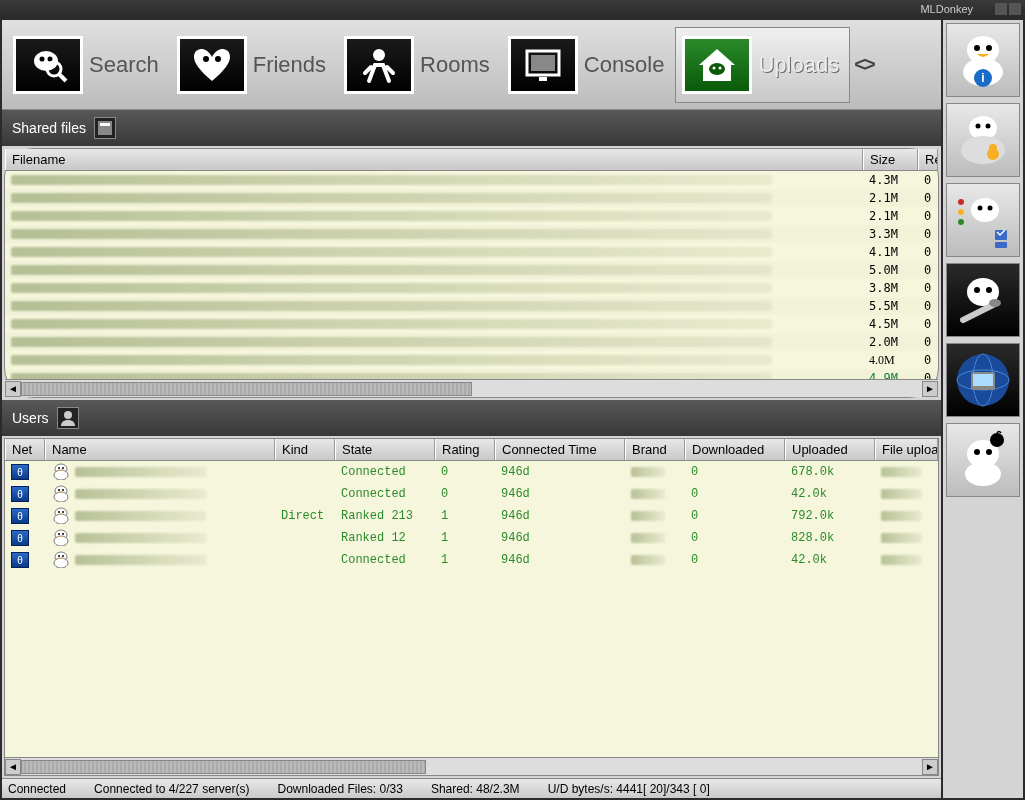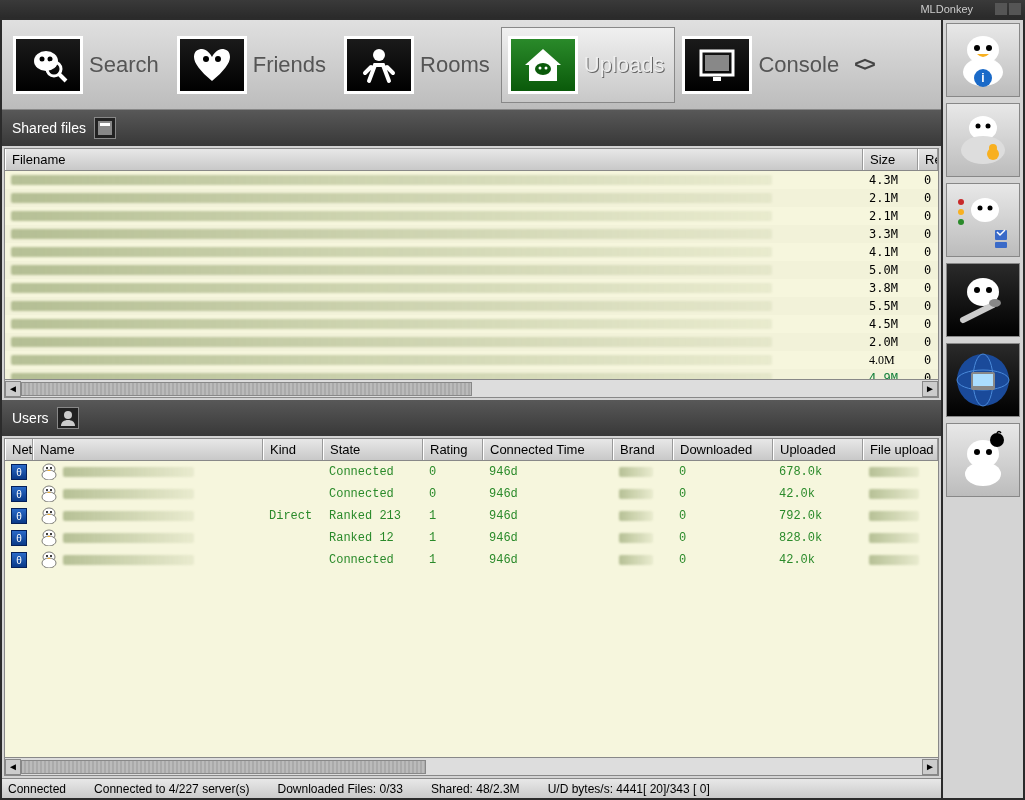--- a/index.html
+++ b/index.html
@@ -20,21 +20,21 @@
 .tab-icon.green { background: linear-gradient(#2a8a2a,#0a5a0a); }
 .tab-icon svg { width: 44px; height: 40px; }
 .tab-label { font-size: 22px; color: #555; }
 .tab.active .tab-label { color: #eee; text-shadow: 1px 1px #666; }
 .tab-scroll { font-size: 20px; color: #444; padding: 0 4px; cursor: pointer; font-weight: bold; letter-spacing: -2px; }
 
 .section-header { height: 36px; background: linear-gradient(#585858,#383838); display: flex; align-items: center; padding: 0 10px; color: #fff; font-size: 14px; }
 .section-header .hdr-icon { width: 22px; height: 22px; margin-left: 8px; background: #222; border: 1px solid #888; display: inline-flex; align-items: center; justify-content: center; }
 
 .table-wrap { background: #f6f6dd; border: 1px solid #888; margin: 2px; display: flex; flex-direction: column; }
-.table-wrap.shared { height: 250px; }
+.table-wrap.shared { height: 250px; border-radius: 30px; }
 .table-wrap.users { flex: 1; }
 
 .thead { display: flex; background: linear-gradient(#e8e8e8,#c8c8c8); border-bottom: 1px solid #888; height: 22px; font-size: 13px; }
 .th { border-right: 1px solid #999; border-left: 1px solid #fff; padding: 2px 6px; display: flex; align-items: center; overflow: hidden; white-space: nowrap; }
 
 .tbody { flex: 1; overflow: hidden; }
 .row { display: flex; height: 18px; font-size: 12px; font-family: "Courier New", monospace; }
 .td { padding: 0 6px; overflow: hidden; white-space: nowrap; display: flex; align-items: center; }
 .row.striped-alt { background: rgba(0,0,0,0.015); }
 
@@ -54,21 +54,21 @@
 .statusbar { height: 20px; background: linear-gradient(#e8e8e8,#cacaca); display: flex; align-items: center; font-size: 12px; padding: 0 6px; border-top: 1px solid #888; }
 .statusbar span { margin-right: 28px; white-space: nowrap; }
 
 .side-btn { width: 74px; height: 74px; margin: 3px auto; background: linear-gradient(#e8e8e8,#bcbcbc); border: 1px solid #888; display: flex; align-items: center; justify-content: center; cursor: pointer; }
 .side-btn.dark { background: linear-gradient(#2a2a2a,#000); }
 .side-btn svg { width: 60px; height: 60px; }
 
 .c-filename { flex: 1; min-width: 0; }
 .c-size { width: 55px; text-align: right; }
 .c-req { width: 20px; }
-.c-net { width: 28px; }
+.c-net { width: 40px; }
 .c-name { width: 230px; }
 .c-kind { width: 60px; }
 .c-state { width: 100px; }
 .c-rating { width: 60px; }
 .c-ctime { width: 130px; }
 .c-brand { width: 60px; }
 .c-down { width: 100px; }
 .c-up { width: 90px; }
 .c-fup { width: 100px; flex: 1; }
 </style>
@@ -109,40 +109,40 @@
         </div>
         <div class="tab">
           <div class="tab-icon">
             <svg viewBox="0 0 44 40">
               <circle cx="22" cy="10" r="6" fill="#fff"></circle>
               <path d="M12 36 L18 20 L26 20 L32 36 M14 22 L8 28 M30 22 L36 28" stroke="#fff" stroke-width="4" fill="none" stroke-linecap="round"></path>
             </svg>
           </div>
           <span class="tab-label">Rooms</span>
         </div>
+        <div class="tab">
+          <div class="tab-icon">
+            <svg viewBox="0 0 44 40">
+              <rect x="6" y="6" width="32" height="24" fill="none" stroke="#fff" stroke-width="3"></rect>
+              <rect x="10" y="10" width="24" height="16" fill="#888"></rect>
+              <rect x="18" y="32" width="8" height="4" fill="#fff"></rect>
+            </svg>
+          </div>
+          <span class="tab-label">Console</span>
+        </div>
         <div class="tab active">
           <div class="tab-icon green">
             <svg viewBox="0 0 44 40">
               <path d="M22 4 L40 20 L36 20 L36 36 L8 36 L8 20 L4 20 Z" fill="#fff"></path>
               <ellipse cx="22" cy="24" rx="8" ry="6" fill="#0a5a0a"></ellipse>
               <circle cx="19" cy="23" r="1.5" fill="#fff"></circle>
               <circle cx="25" cy="23" r="1.5" fill="#fff"></circle>
             </svg>
           </div>
           <span class="tab-label">Uploads</span>
-        </div>
-        <div class="tab">
-          <div class="tab-icon">
-            <svg viewBox="0 0 44 40">
-              <rect x="6" y="6" width="32" height="24" fill="none" stroke="#fff" stroke-width="3"></rect>
-              <rect x="10" y="10" width="24" height="16" fill="#888"></rect>
-              <rect x="18" y="32" width="8" height="4" fill="#fff"></rect>
-            </svg>
-          </div>
-          <span class="tab-label">Console</span>
         </div>
         <span class="tab-scroll">&lt;&gt;</span>
     </div>
 
     <div class="section-header">
       <span>Shared files</span>
       <span class="hdr-icon">
         <svg viewBox="0 0 20 20">
             <rect x="3" y="3" width="14" height="14" fill="#888"></rect>
             <path d="M5 5h10v3H5z" fill="#fff"></path>

